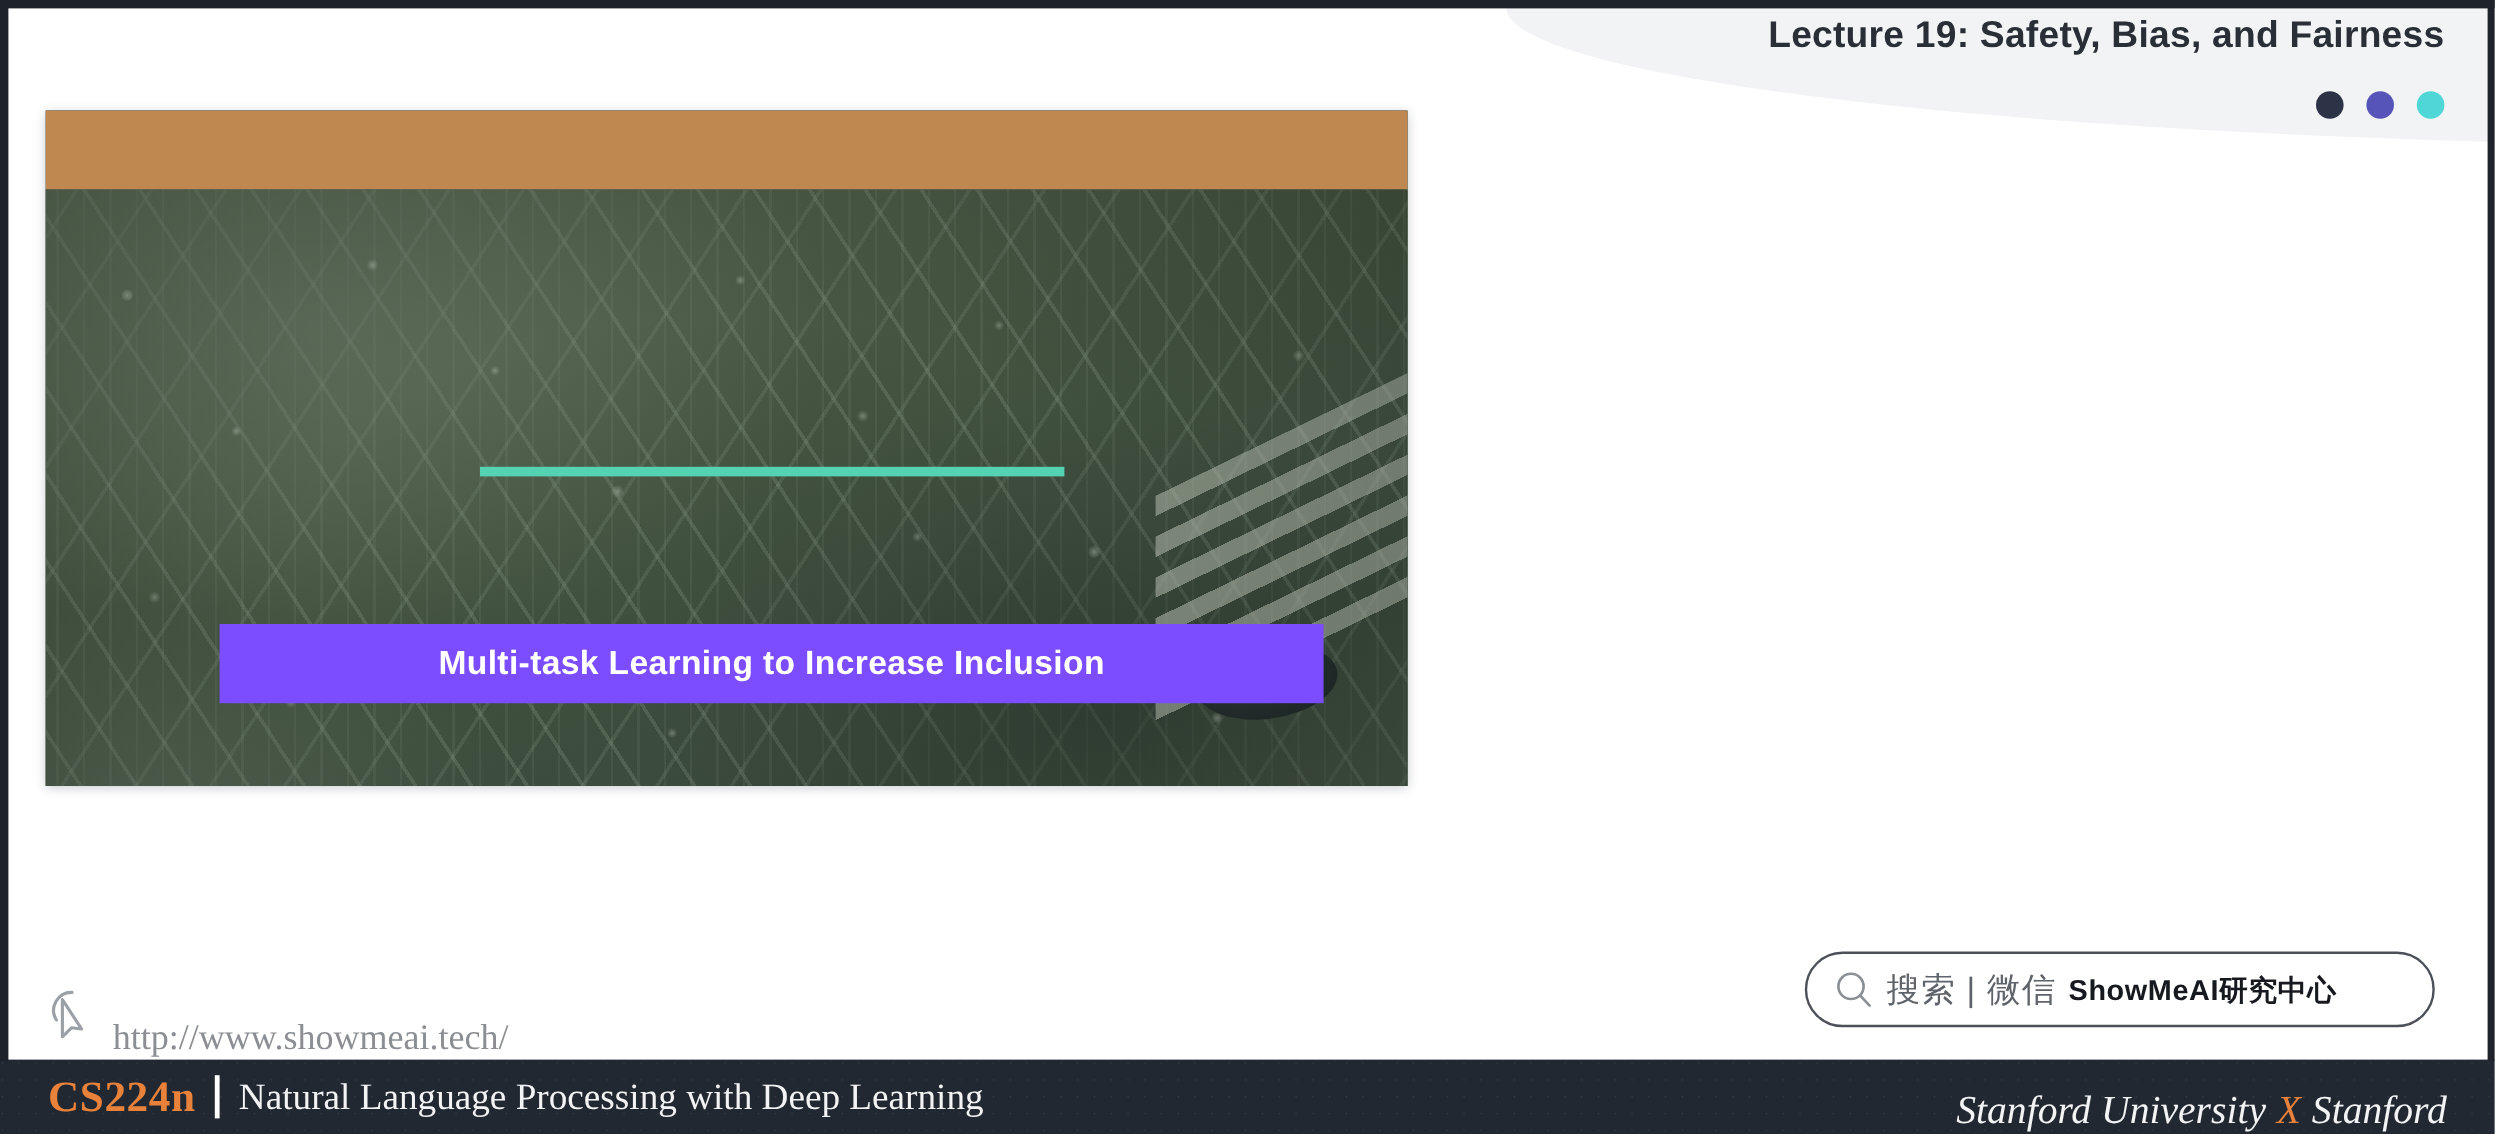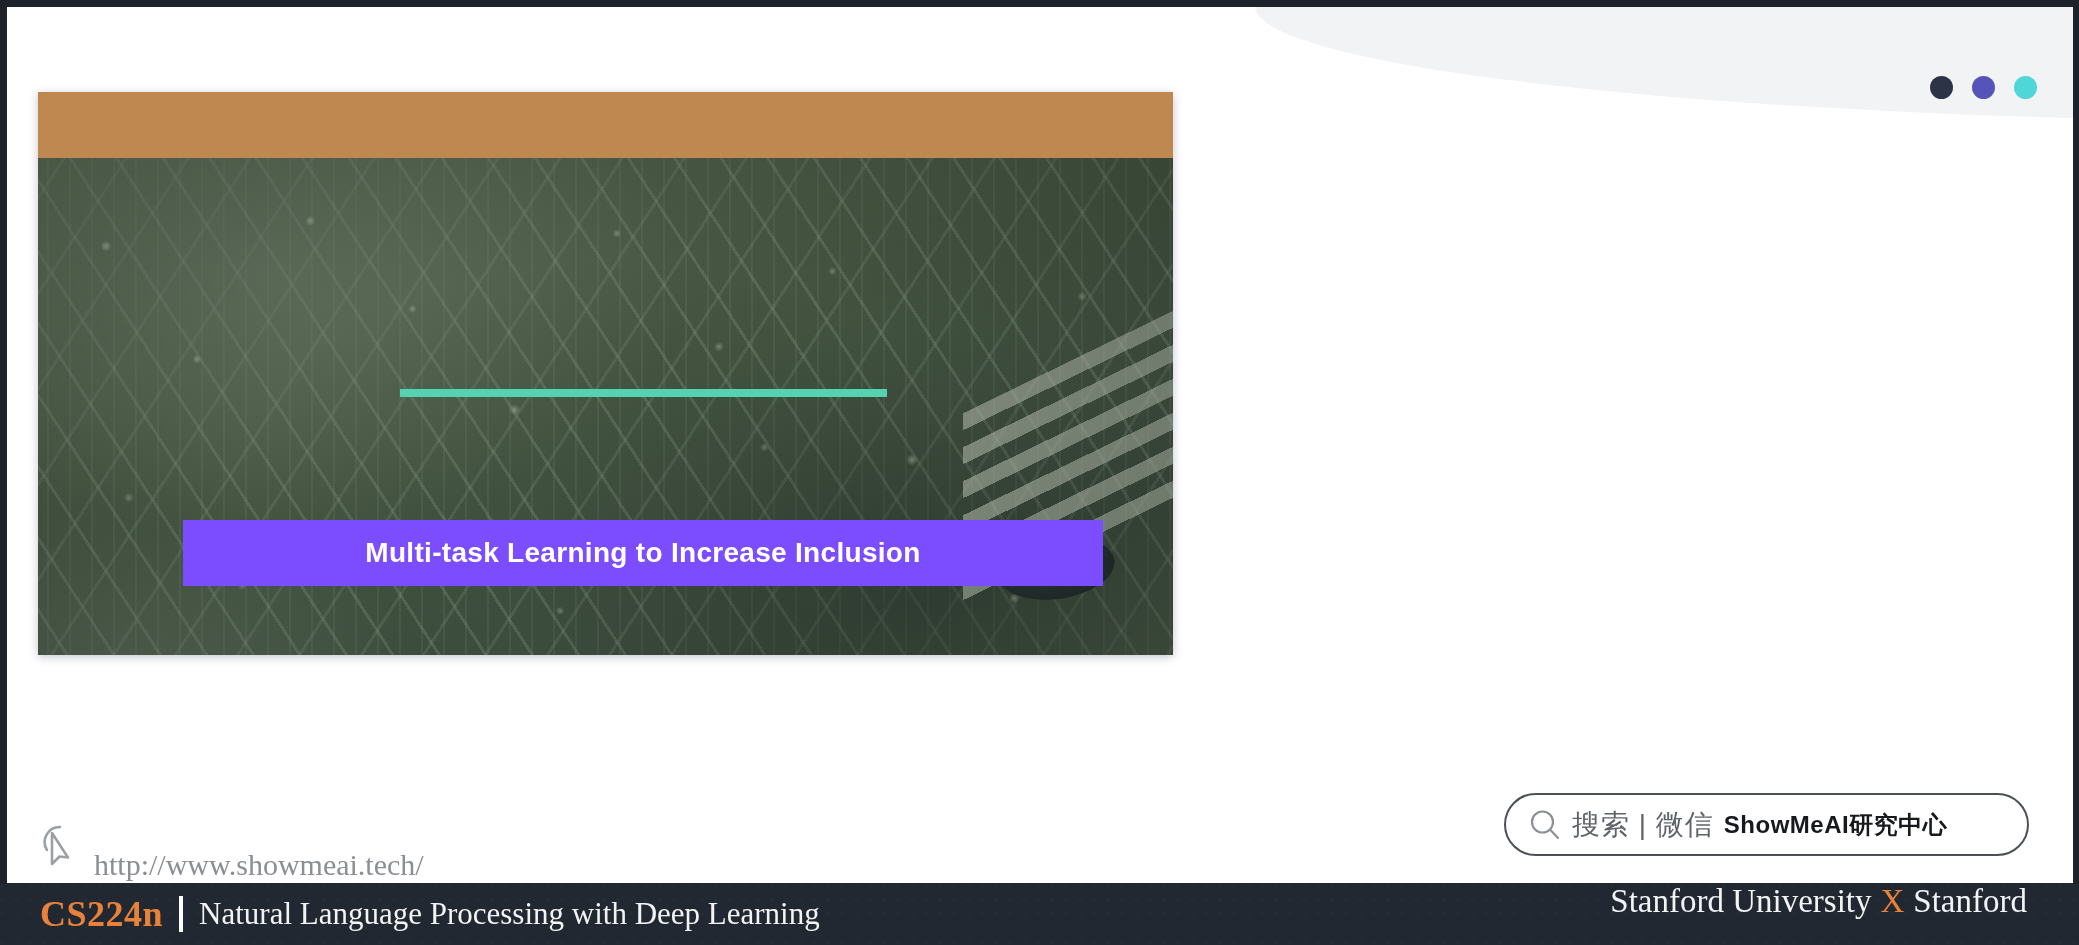--- a/index.html
+++ b/index.html
@@ -346,26 +346,27 @@
     margin: 0 16px;
   }
   .cs-sub {
     font-family: "Liberation Serif", serif;
     font-size: 31px;
     color: #f2f3f4;
     white-space: nowrap;
   }
   .footer-right {
     position: absolute;
-    right: 52px;
+    right: 40px;
     top: 0;
     height: 62px;
     display: flex;
-    align-items: flex-start;
+    align-items: flex-end;
     gap: 0;
+    font-style: italic;
   }
   .fr-a, .fr-c {
     font-family: "Liberation Serif", serif;
     font-size: 33px;
     color: #f2f3f4;
     white-space: nowrap;
   }
   .fr-b {
     font-family: "Liberation Serif", serif;
     font-size: 33px;
@@ -377,20 +378,21 @@
 </head>
 <body>
 
 <div id="page">
 
   <div class="top-rule"></div>
   <div class="left-rule"></div>
   <div class="right-rule"></div>
 
   <div class="header-blob"></div>
+  <div class="header-title">Lecture 19: Safety, Bias, and Fairness</div>
 
   <div class="dots">
     <div class="dot d1"></div>
     <div class="dot d2"></div>
     <div class="dot d3"></div>
   </div>
 
   <div class="slide">
     <div class="slide-band"></div>
     <div class="board"></div>

